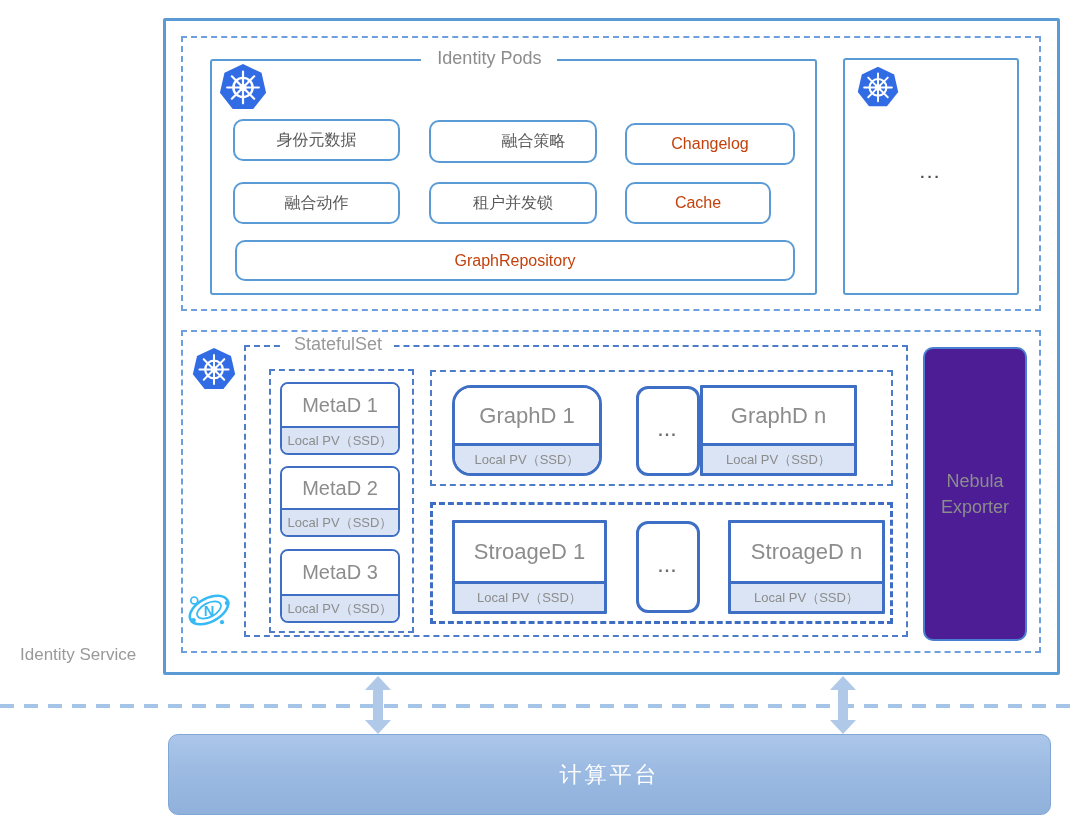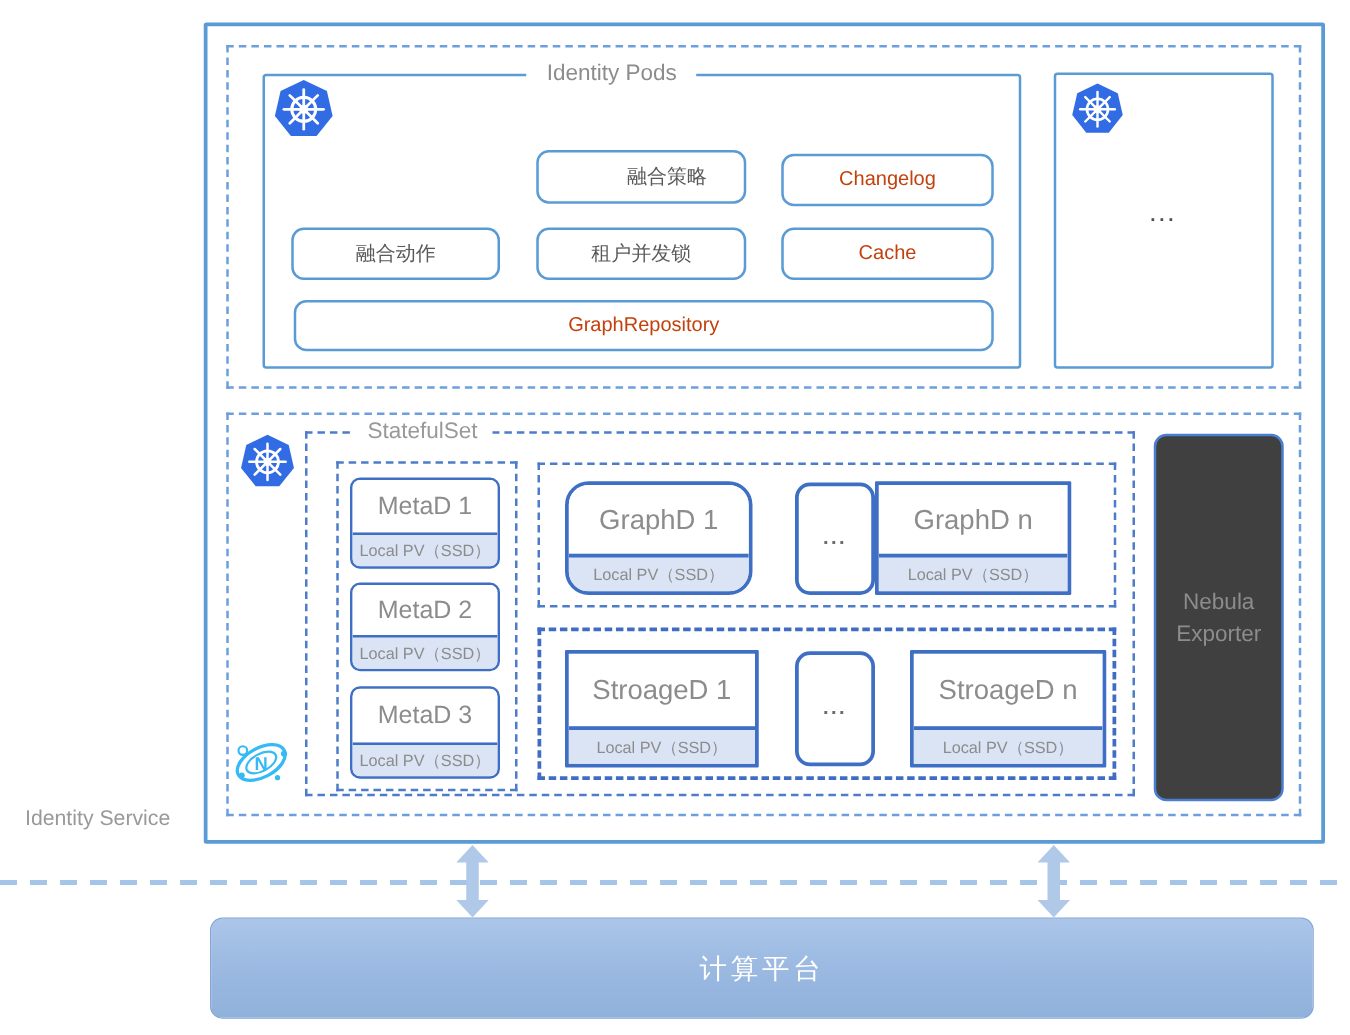--- a/index.html
+++ b/index.html
@@ -49,21 +49,21 @@
     color:#8C8C8C; font-size:13px; }
   .pv-thin { height:27px; border-top:2px solid #3E6FC4; }
   .pv-thick { height:30px; border-top:3px solid #3E6FC4; }
 
   .dots-box { border:3px solid #3E6FC4; border-radius:12px; background:#fff;
     display:flex; align-items:center; justify-content:center;
     color:#6b6b6b; font-size:16px; font-weight:bold; letter-spacing:2px; }
   .dots-plain { color:#4d4d4d; font-size:15px; font-weight:bold; letter-spacing:3px; }
 
   .nebula-exporter { left:923px; top:347px; width:104px; height:294px;
-    border:2px solid #4A7ED1; border-radius:10px; background:#404040;
+    border:2px solid #4A7ED1; border-radius:10px; background:#4c1d95;
     display:flex; flex-direction:column; align-items:center; justify-content:center;
     color:#8C8C8C; font-size:18px; line-height:1.45; }
 
   
   .identity-service-label { left:20px; top:645px; color:#999; font-size:17px; }
   .separator { left:0; top:704px; width:1080px; height:4px;
     background:repeating-linear-gradient(90deg,#A5C5E8 0 14px, transparent 14px 24px); }
   .platform-bar { left:168px; top:734px; width:883px; height:81px; border-radius:10px;
     background:linear-gradient(180deg,#ABC6E9 0%, #9CBAE2 45%, #90B1DB 100%);
     border:1px solid #82A7D5;
@@ -116,33 +116,36 @@
 
   <div class="abs top-dashed dashed-big"></div>
 
   <div class="abs solid-light identity-pods-box">
     <span class="float-label label-center">Identity Pods</span>
   </div>
   <svg class="abs icon" style="left:219px; top:63px;" width="48" height="48" viewBox="0 0 100 100">
       <use href="#k8s"></use>
     </svg>
 
+  <div class="abs comp-box" style="left:233px; top:119px; width:167px; height:42px;">
+    <span>身份元数据</span>
+  </div>
   <div class="abs comp-box" style="left:429px; top:120px; width:168px; height:43px;padding-left:41px;">
     <span>融合策略</span>
   </div>
   <div class="abs comp-box comp-en" style="left:625px; top:123px; width:170px; height:42px;">
     <span>Changelog</span>
   </div>
   <div class="abs comp-box" style="left:233px; top:182px; width:167px; height:42px;">
     <span>融合动作</span>
   </div>
   <div class="abs comp-box" style="left:429px; top:182px; width:168px; height:42px;">
     <span>租户并发锁</span>
   </div>
-  <div class="abs comp-box comp-en" style="left:625px; top:182px; width:170px; height:42px;">
+  <div class="abs comp-box comp-en" style="left:625px; top:182px; width:146px; height:42px;">
     <span>Cache</span>
   </div>
   <div class="abs comp-box comp-en" style="left:235px; top:240px; width:560px; height:41px;">
     <span>GraphRepository</span>
   </div>
 
   <div class="abs solid-light small-pods-box">
     <div class="dots-plain" style="position:absolute; left:0; right:0; top:104px; text-align:center;">...</div>
   </div>
   <svg class="abs icon" style="left:857px; top:66px;" width="42" height="42" viewBox="0 0 100 100">

